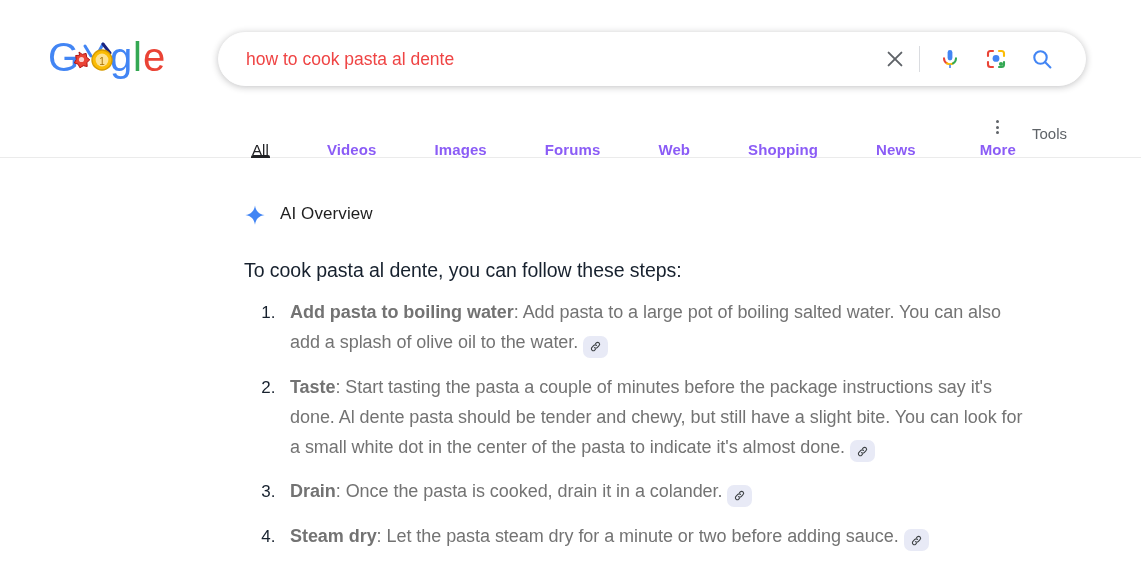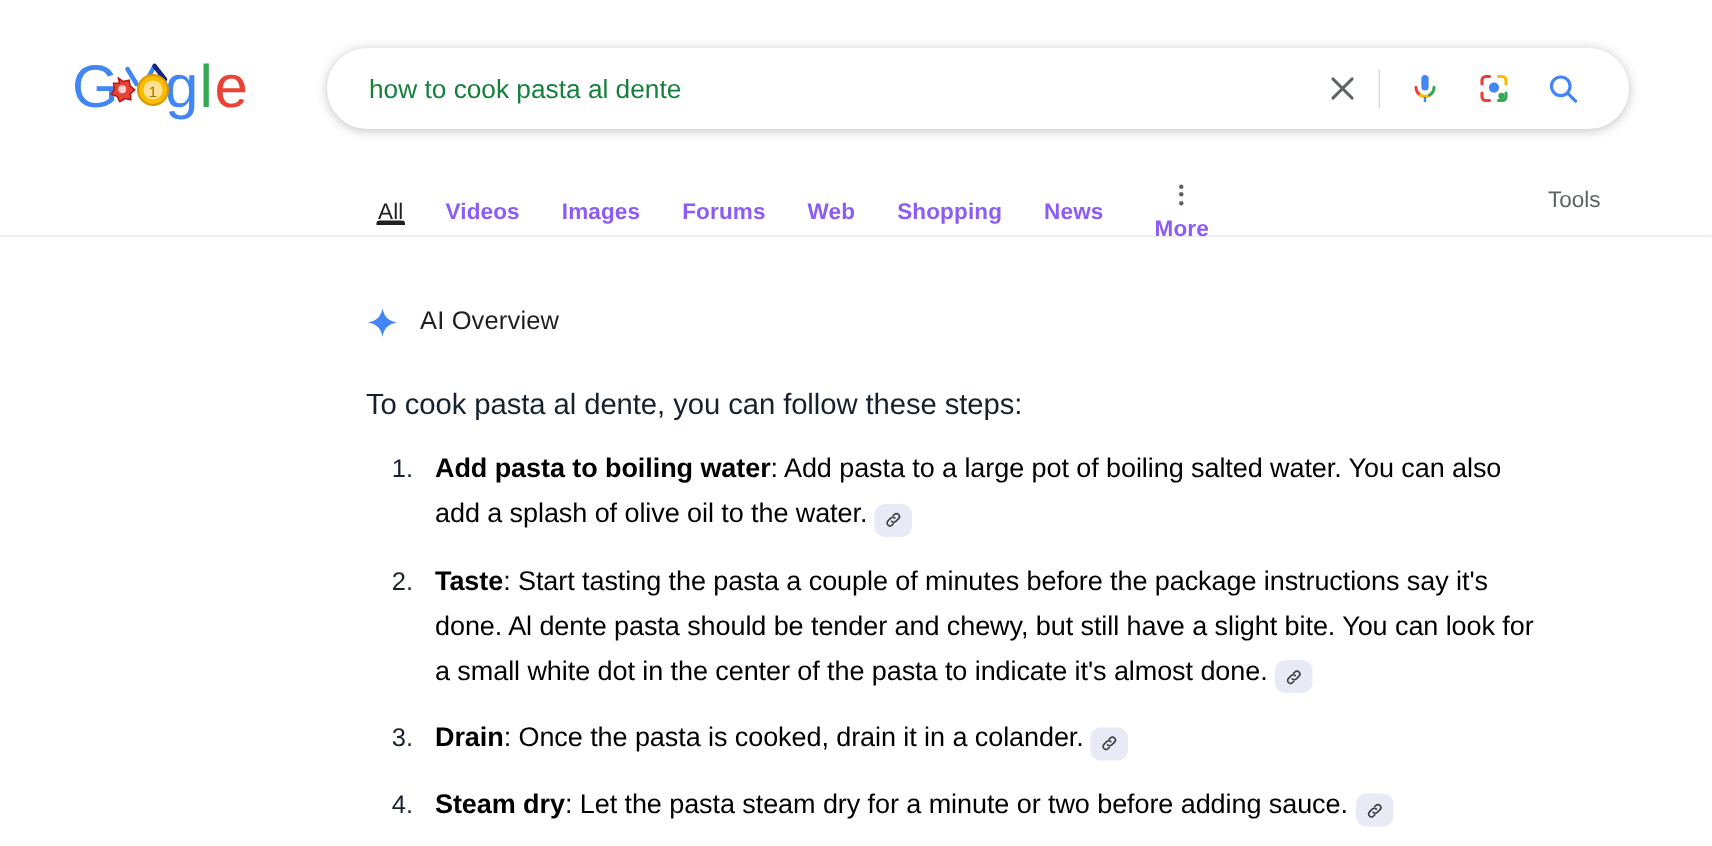--- a/index.html
+++ b/index.html
@@ -48,21 +48,21 @@
     align-items: center;
     box-sizing: border-box;
   }
   .search-input {
     flex: 1 1 auto;
     border: none;
     outline: none;
     background: transparent;
     font-family: "Liberation Sans", sans-serif;
     font-size: 17.5px;
-    color: #15803d;
+    color: #ef4444;
     padding: 0 10px 0 27px;
     min-width: 0;
   }
   .search-actions {
     display: flex;
     align-items: center;
     flex: 0 0 auto;
     padding-right: 20px;
     gap: 0px;
   }
@@ -94,22 +94,23 @@
     width: 1141px;
     height: 48px;
     border-bottom: 1px solid #ebebeb;
     box-sizing: border-box;
   }
   .tabs {
     position: absolute;
     left: 238px;
     top: 0;
     display: flex;
-    align-items: center;
+    align-items: flex-end;
     height: 48px;
+    gap: 30px;
   }
   .tab {
     position: relative;
     font-size: 15px;
     color: #8b5cf6;
     padding: 15px 14px 0 14px;
     cursor: pointer;
     white-space: nowrap;
     letter-spacing: 0.1px;
     font-weight: bold;
@@ -187,21 +188,21 @@
     letter-spacing: -0.05px;
   }
   ol.ai-list {
     margin: 13px 0 0 0;
     padding-left: 36px;
     list-style: decimal;
   }
   ol.ai-list > li {
     font-size: 18px;
     line-height: 30px;
-    color: #000000;
+    color: #737373;
     margin-bottom: 14px;
     padding-left: 10px;
     letter-spacing: -0.05px;
   }
   ol.ai-list > li::marker {
     color: #17212e;
     font-size: 17px;
   }
   .li-term { font-weight: 700; }
   .cite {

